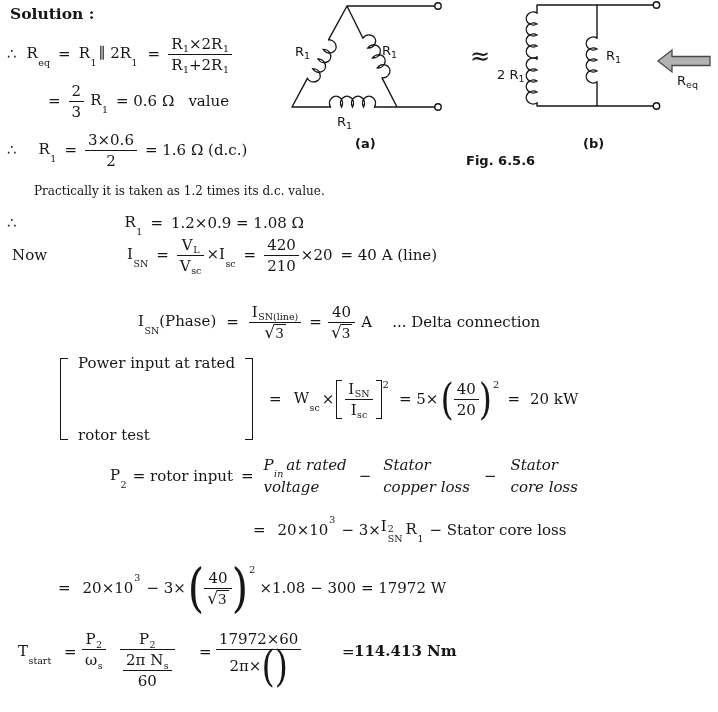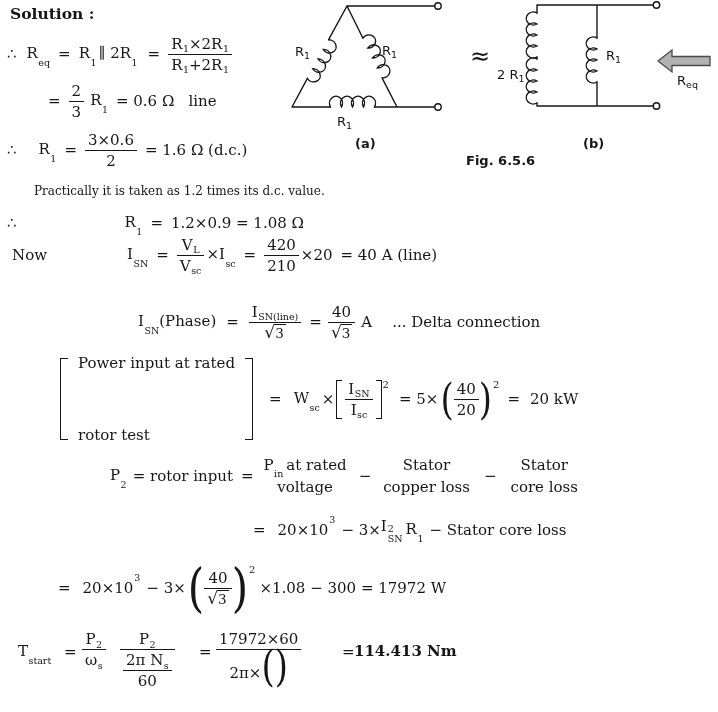--- a/index.html
+++ b/index.html
@@ -13,21 +13,21 @@
   sub { font-size:9.5px; line-height:1; position:relative; top:3.5px; margin-left:0.5px; }
   sup { font-size:9.5px; line-height:1; position:relative; top:-6px; margin-left:1px; }
   .supHi { font-size:10px; line-height:1; position:relative; top:-14px; margin-left:1px; }
   .fr { display:inline-flex; flex-direction:column; align-items:center; line-height:1.2; text-align:center; }
   .fr .nu { display:flex; align-items:baseline; justify-content:center; padding:0 3px 1px; }
   .fr .de { display:flex; align-items:baseline; justify-content:center; padding:1px 3px 0; }
   .bar { height:0; border-bottom:1.35px solid #161616; align-self:stretch; }
   .rt { display:inline-flex; align-items:flex-start; }
   .rt .sign { font-size:17px; line-height:1; }
   .rt .body { font-size:13.5px; line-height:1.15; border-top:1.2px solid #161616; margin-left:-1px; padding:1px 2px 0 1px; }
-  .wstack { display:inline-flex; flex-direction:column; align-items:center; line-height:1.5; }
+  .wstack { display:inline-flex; flex-direction:column; line-height:1.5;font-style:italic; }
   .ss { display:inline-flex; flex-direction:column; align-items:flex-start; font-size:9.5px; line-height:1.05; position:relative; top:1px; margin:0 1px; }
   .bp { display:inline-block; line-height:0.9; transform:scaleY(1.25); transform-origin:center; }
   .bp34 { font-size:34px; } .bp42 { font-size:42px; }
   .brkblock { display:inline-flex; height:82px; align-self:center; }
   .tbrL { width:7px; border:1.5px solid #161616; border-right:none; }
   .tbrR { width:7px; border:1.5px solid #161616; border-left:none; }
   .brcol { display:flex; flex-direction:column; justify-content:center; padding:5px 10px; line-height:1.6; font-size:15px; text-align:left;gap:48px; }
   .ibrk { display:inline-flex; align-items:stretch; }
   .sbrL { width:5px; border:1.4px solid #161616; border-right:none; margin-right:3px; }
   .sbrR { width:5px; border:1.4px solid #161616; border-left:none; margin-left:3px; }
@@ -104,21 +104,21 @@
 
   <div class="mrow" style="left:48px;top:81px;height:40px">
     <span>=</span>
     <span class="fr g8">
       <span class="nu">2</span>
         <span class="bar"></span>
         <span class="de">3</span>
     </span>
     <span class="g6"><span>R</span><sub>1</sub></span>
     <span class="g8">= 0.6 Ω</span>
-    <span class="g14">line</span>
+    <span class="g14">value</span>
   </div>
 
   <div class="mrow" style="left:7px;top:130px;height:40px">
     <span>∴</span>
     <span style="margin-left:22px"><span>R</span><sub>1</sub></span>
     <span class="g8">=</span>
     <span class="fr g8">
       <span class="nu">3×0.6</span>
         <span class="bar"></span>
         <span class="de">2</span>
@@ -313,21 +313,21 @@
             </span>
           <span class="bar"></span>
           <span class="de">60</span>
         </span>
       </span>
     </span>
     <span class="abs" style="left:181px;top:25px;font-size:15px">=</span>
     <span class="fr abs" style="left:198px;top:12px;font-size:15px">
       <span class="nu">17972×60</span>
       <span class="bar"></span>
-      <span class="de" style="display:flex;">
+      <span class="de" style="display:flex;align-items:center">
         <span>2π×</span>
         <span class="bp bp34">(</span>
         <span class="bp bp34">)</span>
       </span>
     </span>
     <span class="abs" style="left:324px;top:25px;font-size:15px">=</span>
     <span class="abs b" style="left:336px;top:24px;font-size:15px">114.413 Nm</span>
   </div>
 
 </div>

